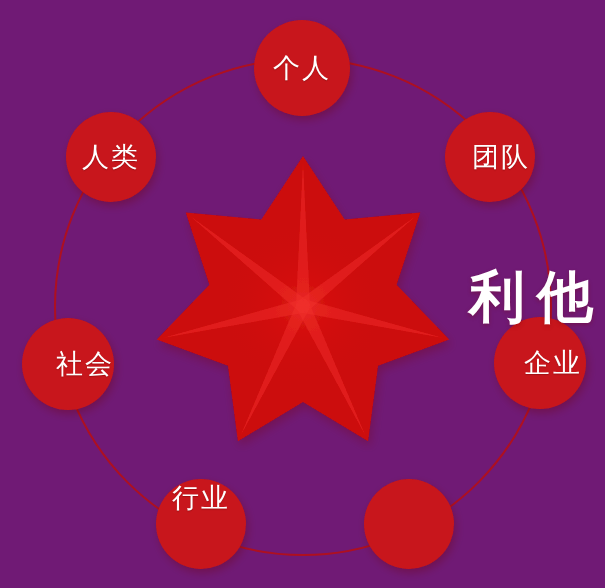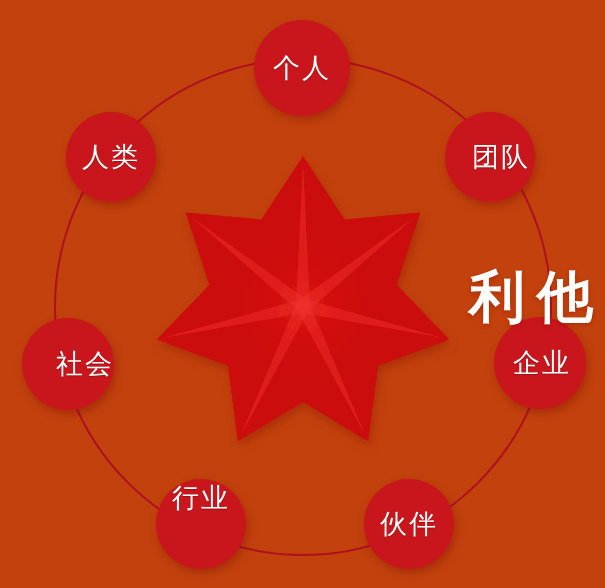--- a/index.html
+++ b/index.html
@@ -8,21 +8,21 @@
     padding: 0;
     background: #ffffff;
   }
   body {
     font-family: "Liberation Sans", "DejaVu Sans", sans-serif;
   }
   #stage {
     position: relative;
     width: 605px;
     height: 588px;
-    background: #c2410c;
+    background: #701a75;
     overflow: hidden;
   }
   #diagram-svg {
     position: absolute;
     left: 0;
     top: 0;
     width: 605px;
     height: 588px;
     display: block;
   }
@@ -128,25 +128,22 @@
       </g>
   </svg>
 
   <div class="node-label-layer" id="node-layer">
       <div class="node" style="left: 254px; top: 20px; width: 96px; height: 96px;">
         <span class="node-label">个人</span>
       </div>
       <div class="node" style="left: 456px; top: 112px; width: 90px; height: 90px;">
         <span class="node-label">团队</span>
       </div>
-      <div class="node" style="left: 496px; top: 317px; width: 92px; height: 92px;">
+      <div class="node" style="left: 507px; top: 317px; width: 92px; height: 92px;">
         <span class="node-label">企业</span>
-      </div>
-      <div class="node" style="left: 364px; top: 479px; width: 90px; height: 90px;">
-        <span class="node-label">伙伴</span>
       </div>
       <div class="node" style="left: 156px; top: 453px; width: 90px; height: 90px;">
         <span class="node-label">行业</span>
       </div>
       <div class="node" style="left: 22px; top: 318px; width: 92px; height: 92px; justify-content: flex-end;">
         <span class="node-label">社会</span>
       </div>
       <div class="node" style="left: 66px; top: 112px; width: 90px; height: 90px; align-items: center;">
         <span class="node-label">人类</span>
       </div>

